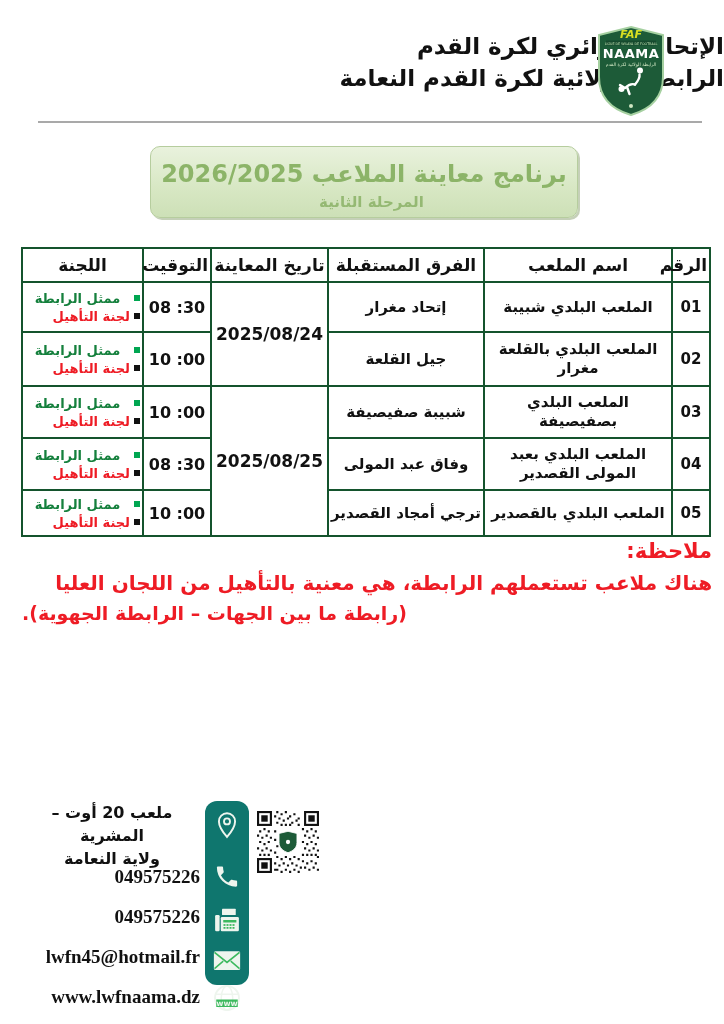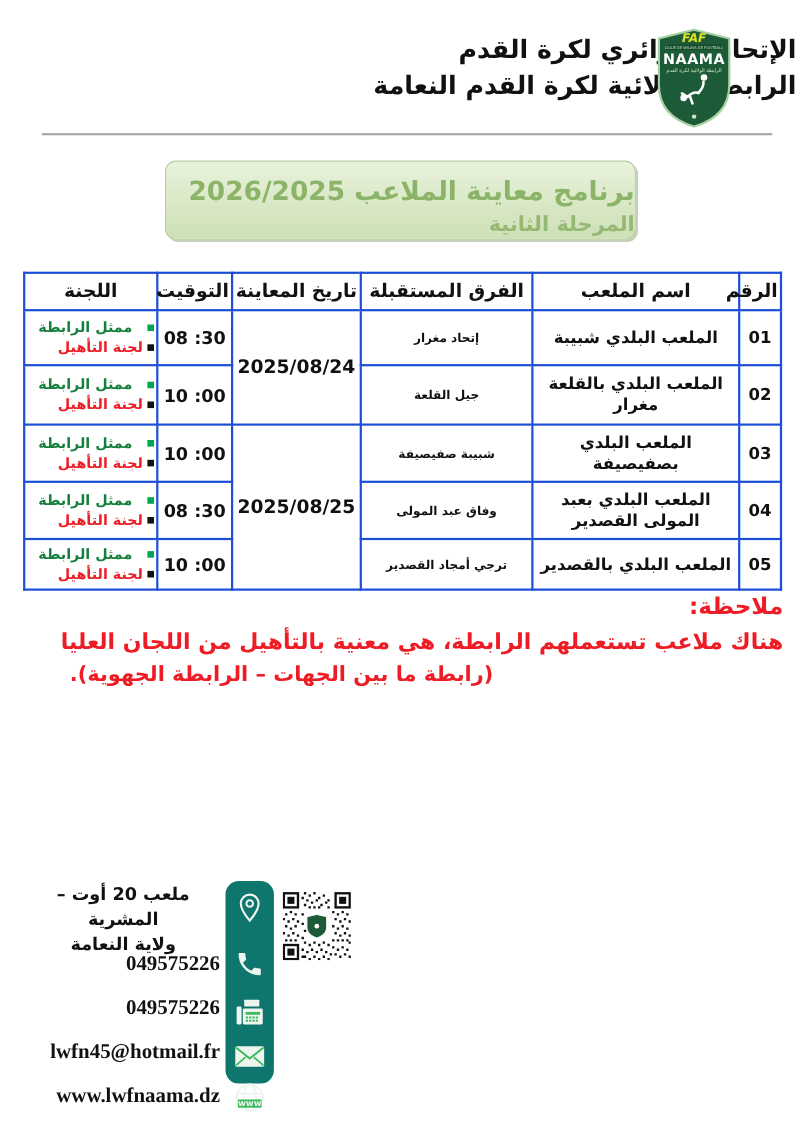--- a/index.html
+++ b/index.html
@@ -12,51 +12,51 @@
   .letterhead .l1{font-size:23px;font-weight:bold;line-height:1.3;}
   .letterhead .l2{font-size:23px;font-weight:bold;line-height:1.4;}
   .logo{position:absolute;top:24px;left:594px;width:74px;height:95px;}
   .divider{position:absolute;top:121px;left:38px;width:664px;border-top:2px solid #a9a9a9;}
   
   .banner{
     position:absolute;top:146px;left:150px;width:428px;height:72px;box-sizing:border-box;
     background:linear-gradient(180deg,#e9f2dd 0%,#d7e7c3 60%,#cde0b7 100%);
     border:1px solid #b6cd9e;border-radius:10px;
     box-shadow:2px 2px 0 rgba(150,170,125,.55);
-    direction:rtl;
+    text-align:center;direction:rtl;
   }
   .banner .t{margin-top:13px;font-size:24px;font-weight:bold;color:#8cb468;}
-  .banner .s{margin-top:5px;font-size:19px;font-weight:bold;color:#95b973;padding-left:15px;}
+  .banner .s{margin-top:5px;font-size:15px;font-weight:bold;color:#95b973;padding-left:15px;}
   
   table.insp{
     position:absolute;top:247px;left:21px;width:688px;border-collapse:collapse;direction:rtl;
     table-layout:fixed;
   }
-  table.insp th,table.insp td{border:2px solid #1d4ed8;text-align:center;vertical-align:middle;padding:1px 2px;}
+  table.insp th,table.insp td{border:2px solid #14532d;text-align:center;vertical-align:middle;padding:1px 2px;}
   table.insp th{font-size:17px;font-weight:bold;height:30px;}
   td.num{font-size:15px;font-weight:bold;border-radius:17px;}
   td.stad{font-size:15px;font-weight:bold;line-height:1.25;}
-  td.team{font-size:11px;font-weight:bold;}
+  td.team{font-size:15px;font-weight:bold;}
   td.date{font-size:17px;font-weight:bold;}
   td.time{font-size:16px;font-weight:bold;}
   td.com{padding:2px 4px;}
   .com-line{display:flex;align-items:center;direction:rtl;margin:3px 0;}
   .sq{width:6px;height:6px;flex:0 0 6px;margin-left:4px;}
   .sq.g{background:#00a651;}
   .sq.k{background:#111;}
   .com-text{flex:1;text-align:center;font-size:13px;font-weight:bold;}
   .ctxt-g{color:#15803d;}
   .ctxt-r{color:#ee1c25;text-align:right;}
   tr.r1{height:50px;}tr.r2{height:54px;}tr.r3{height:52px;}tr.r4{height:52px;}tr.r5{height:46px;}
   
   .note{position:absolute;top:539px;right:12px;width:690px;direction:rtl;text-align:right;color:#ee1c25;}
   .note .nt{font-size:21px;font-weight:bold;}
   .note .n1{font-size:20px;font-weight:bold;margin-top:8px;}
   .note .n2{font-size:19px;font-weight:bold;margin-top:7px;padding-left:0;margin-left:0;margin-right:0;
-            width:468px;margin-right:0;text-align:center;position:relative;right:222px;}
+            width:468px;margin-right:0;text-align:left;position:relative;right:222px;}
   
   .addr{position:absolute;top:801px;left:28px;width:168px;text-align:center;direction:rtl;
         font-size:16px;font-weight:bold;line-height:1.45;}
   .crow{position:absolute;right:524px;font-family:"Liberation Serif","DejaVu Serif",serif;
         font-size:19px;font-weight:bold;white-space:nowrap;}
   .crow.phone{top:866px;}
   .crow.fax{top:906px;}
   .crow.email{top:946px;}
   .crow.web{top:986px;}
   .bar{position:absolute;top:801px;left:205px;width:44px;height:184px;background:#0f766e;border-radius:12px;}

